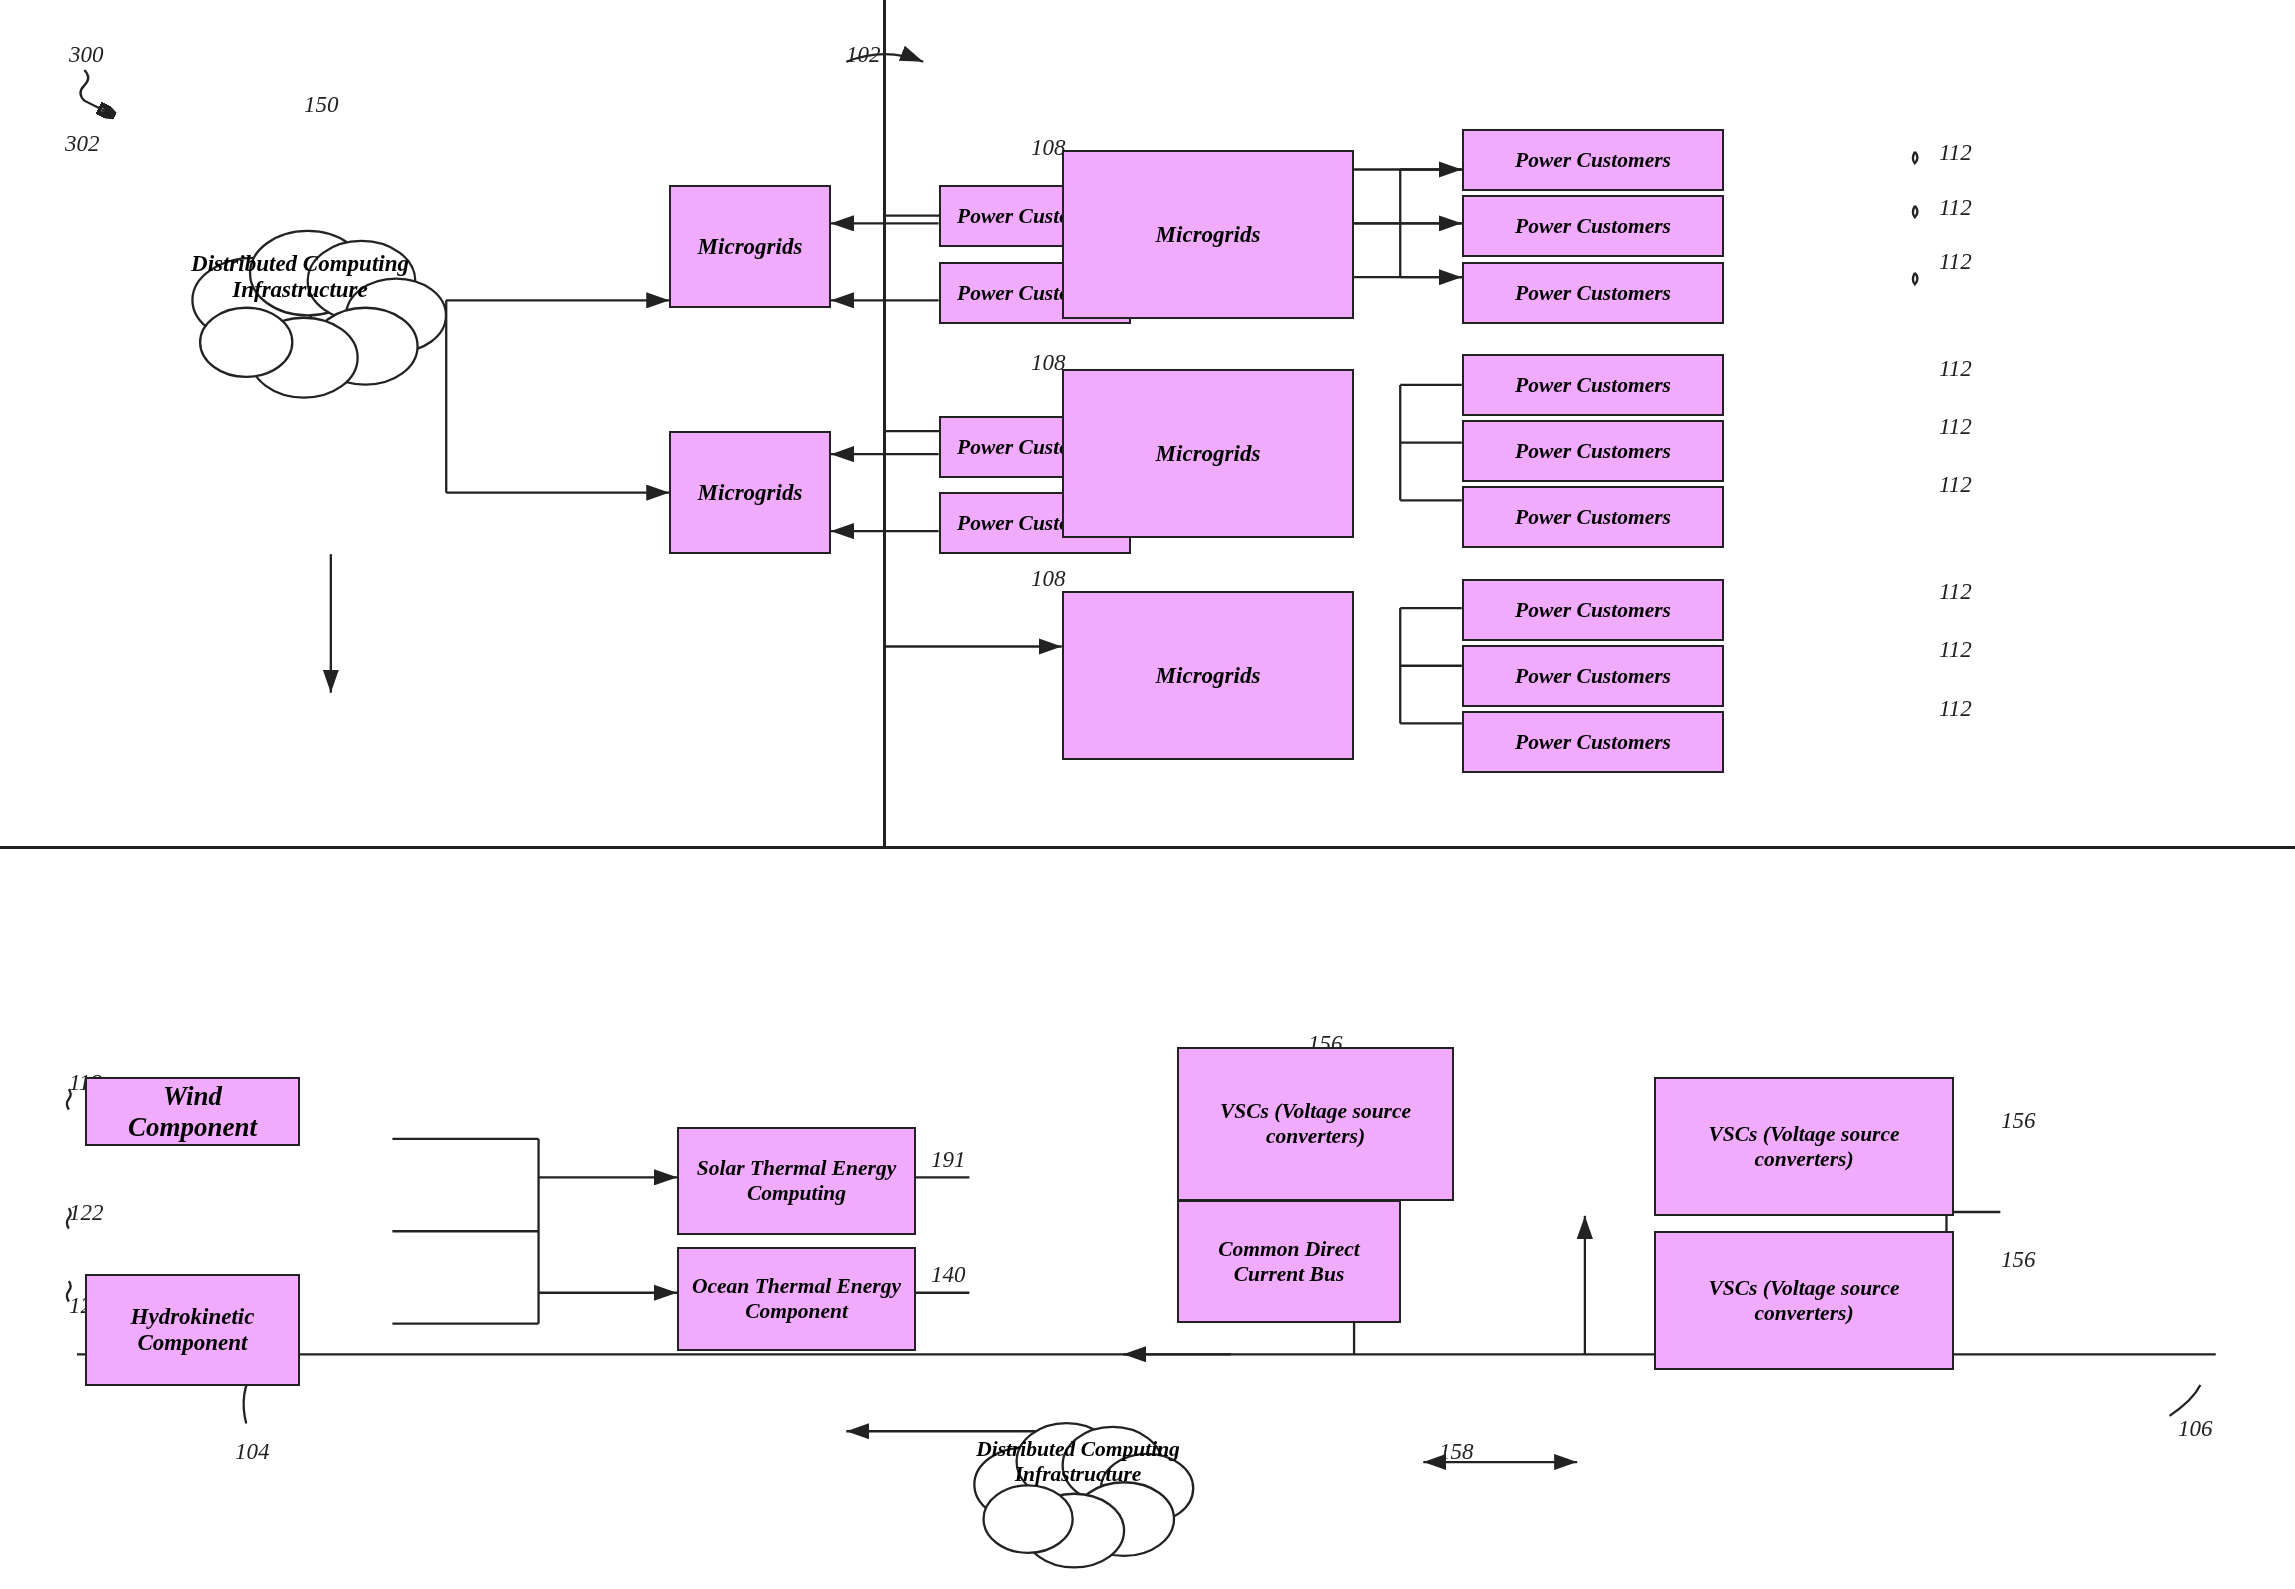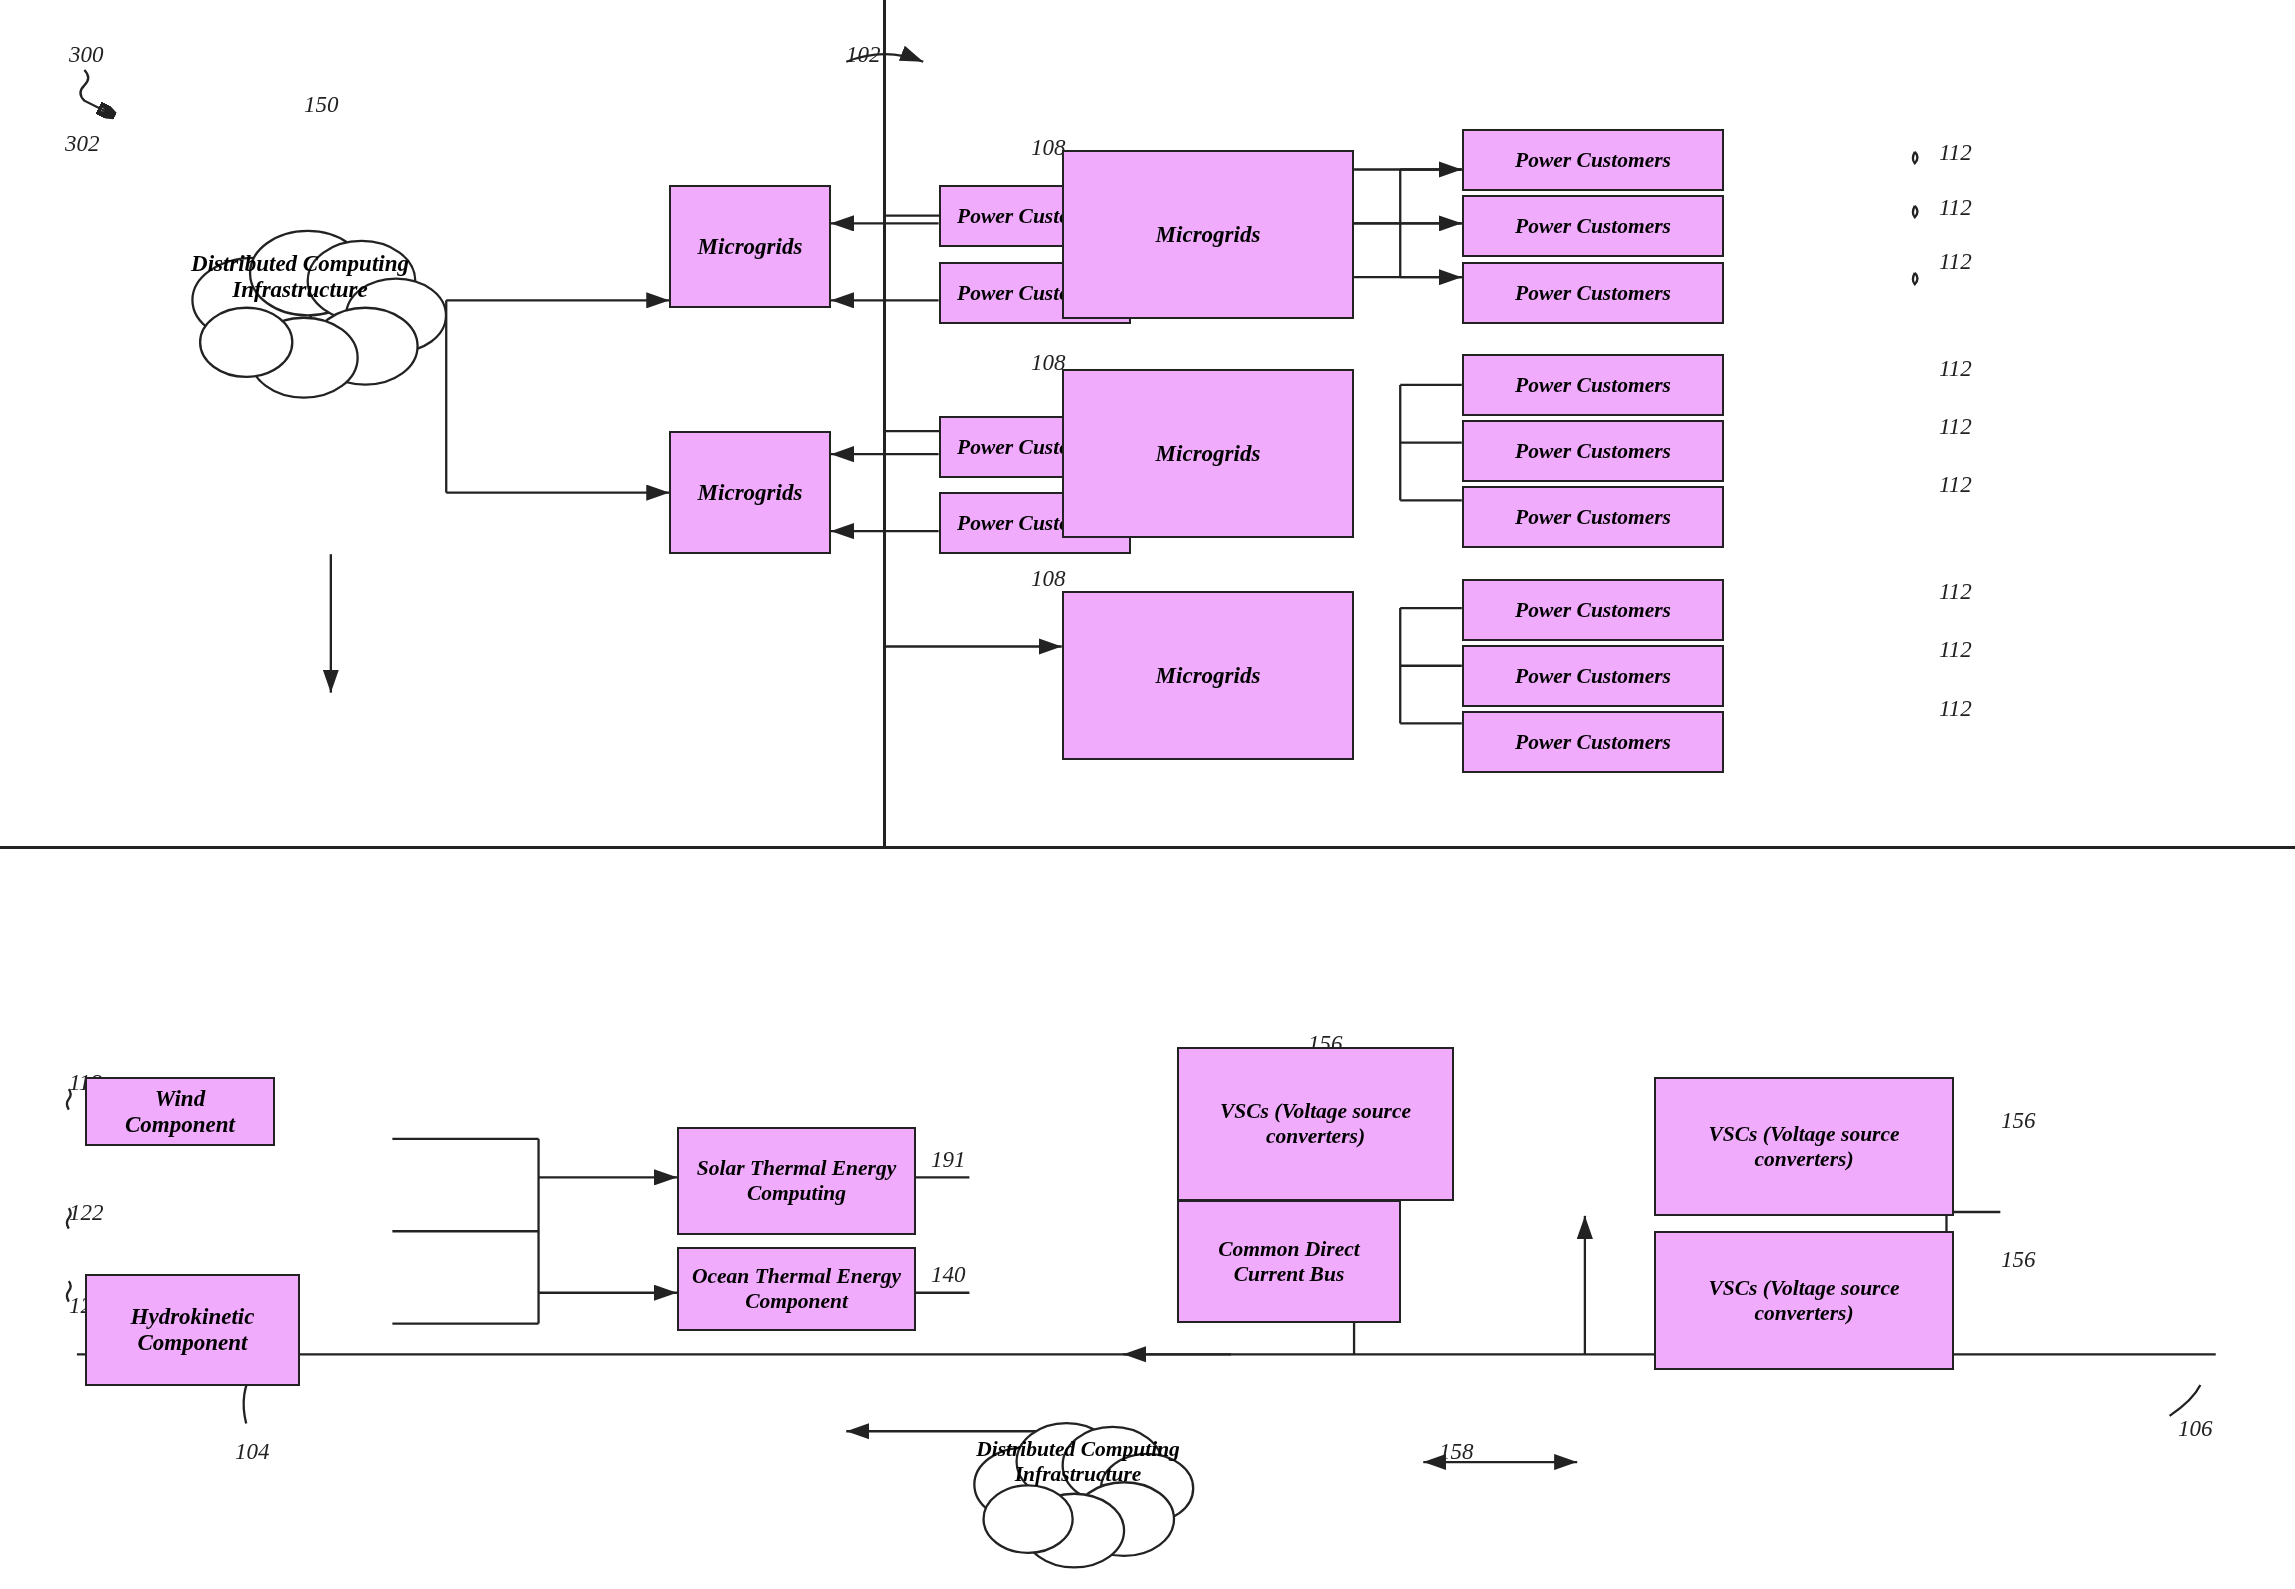--- a/index.html
+++ b/index.html
@@ -254,28 +254,28 @@
   <div class="box" style="left:1062px; top:369px; width:292px; height:169px; font-size:23px;">Microgrids</div>
   <div class="box" style="left:1462px; top:354px; width:262px; height:62px; font-size:21.5px;">Power Customers</div>
   <div class="box" style="left:1462px; top:420px; width:262px; height:62px; font-size:21.5px;">Power Customers</div>
   <div class="box" style="left:1462px; top:486px; width:262px; height:62px; font-size:21.5px;">Power Customers</div>
 
   <div class="box" style="left:1062px; top:591px; width:292px; height:169px; font-size:23px;">Microgrids</div>
   <div class="box" style="left:1462px; top:579px; width:262px; height:62px; font-size:21.5px;">Power Customers</div>
   <div class="box" style="left:1462px; top:645px; width:262px; height:62px; font-size:21.5px;">Power Customers</div>
   <div class="box" style="left:1462px; top:711px; width:262px; height:62px; font-size:21.5px;">Power Customers</div>
 
-  <div class="box" style="left:85px; top:1077px; width:190px; height:69px; font-size:23px;text-align:center;">Wind Component</div>
+  <div class="box" style="left:85px; top:1077px; width:215px; height:69px; font-size:27px;text-align:center;">Wind Component</div>
 
 
   <div class="box" style="left:85px; top:1274px; width:215px; height:112px; font-size:23px;">Hydrokinetic Component</div>
 
   <div class="box" style="left:677px; top:1127px; width:239px; height:108px; font-size:21.5px;">Solar Thermal Energy Computing</div>
 
-  <div class="box" style="left:677px; top:1247px; width:239px; height:84px; font-size:21.5px;">Ocean Thermal Energy Component</div>
+  <div class="box" style="left:677px; top:1247px; width:239px; height:104px; font-size:21.5px;">Ocean Thermal Energy Component</div>
 
   <div class="box" style="left:1177px; top:1047px; width:277px; height:154px; font-size:21.5px;">VSCs (Voltage source converters)</div>
 
   <div class="box" style="left:1177px; top:1200px; width:224px; height:123px; font-size:21.5px;">Common Direct Current Bus</div>
 
   <div class="box" style="left:1654px; top:1077px; width:300px; height:139px; font-size:21.5px;">VSCs (Voltage source converters)</div>
 
   <div class="box" style="left:1654px; top:1231px; width:300px; height:139px; font-size:21.5px;">VSCs (Voltage source converters)</div>
 
   <div class="cloud" style="left:947px; top:1354px; width:262px; height:215px;">

